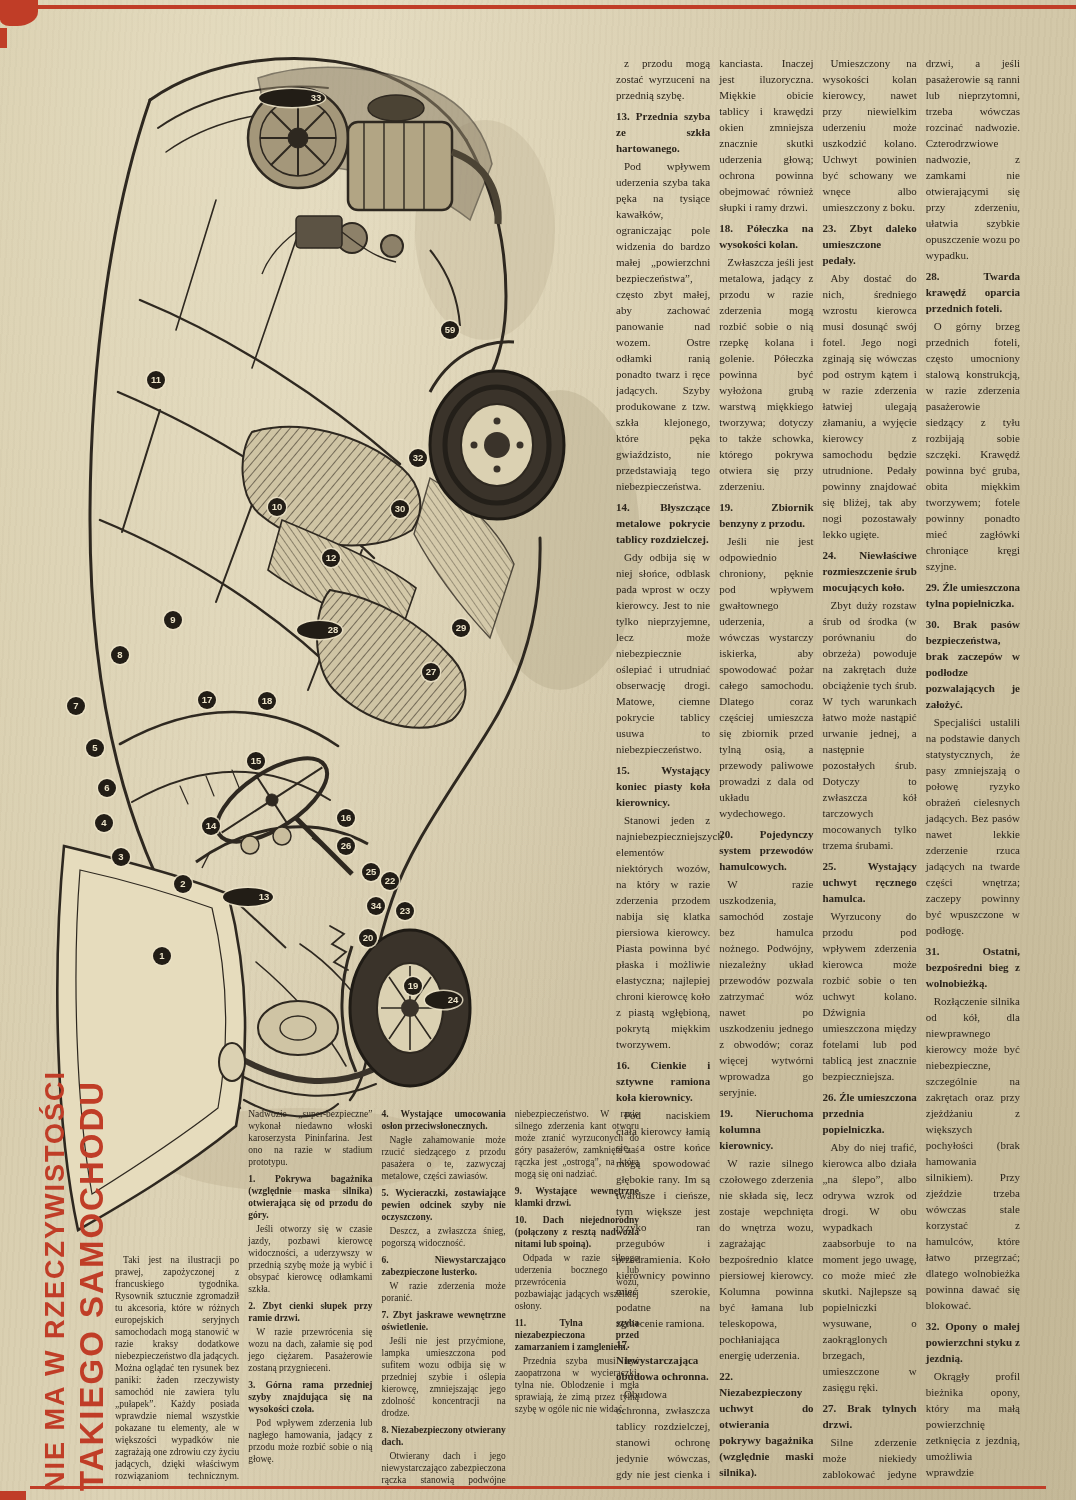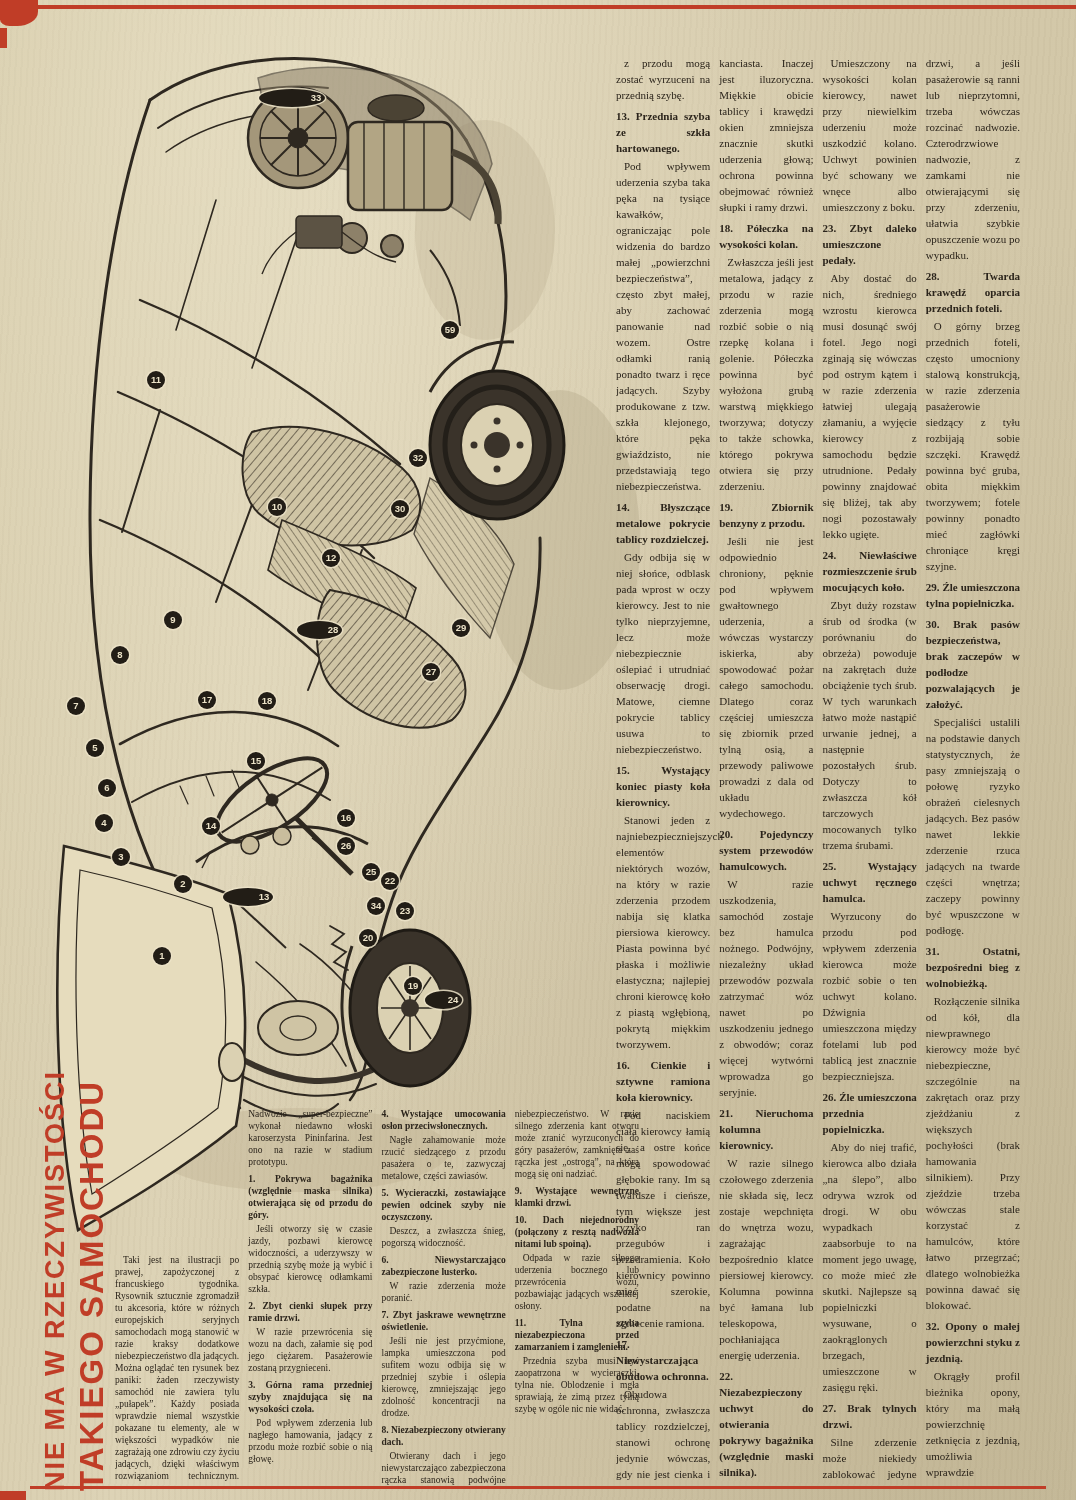--- a/index.html
+++ b/index.html
@@ -252,21 +252,21 @@
       <p class="item-h">16. Cienkie i sztywne ramiona koła kierownicy.</p>
       <p class="item-b">Pod naciskiem ciała kierowcy łamią się, a ostre końce mogą spowodować głębokie rany. Im są twardsze i cieńsze, tym większe jest ryzyko ran przegubów i przedramienia. Koło kierownicy powinno mieć szerokie, podatne na zgniecenie ramiona.</p>
       <p class="item-h">17. Niewystarczająca obudowa ochronna.</p>
       <p class="item-b">Obudowa ochronna, zwłaszcza tablicy rozdzielczej, stanowi ochronę jedynie wówczas, gdy nie jest cienka i kanciasta. Inaczej jest iluzoryczna. Miękkie obicie tablicy i krawędzi okien zmniejsza znacznie skutki uderzenia głową; ochrona powinna obejmować również słupki i ramy drzwi.</p>
       <p class="item-h">18. Półeczka na wysokości kolan.</p>
       <p class="item-b">Zwłaszcza jeśli jest metalowa, jadący z przodu w razie zderzenia mogą rozbić sobie o nią rzepkę kolana i golenie. Półeczka powinna być wyłożona grubą warstwą miękkiego tworzywa; dotyczy to także schowka, którego pokrywa otwiera się przy zderzeniu.</p>
       <p class="item-h">19. Zbiornik benzyny z przodu.</p>
       <p class="item-b">Jeśli nie jest odpowiednio chroniony, pęknie pod wpływem gwałtownego uderzenia, a wówczas wystarczy iskierka, aby spowodować pożar całego samochodu. Dlatego coraz częściej umieszcza się zbiornik przed tylną osią, a przewody paliwowe prowadzi z dala od układu wydechowego.</p>
       <p class="item-h">20. Pojedynczy system przewodów hamulcowych.</p>
       <p class="item-b">W razie uszkodzenia, samochód zostaje bez hamulca nożnego. Podwójny, niezależny układ przewodów pozwala zatrzymać wóz nawet po uszkodzeniu jednego z obwodów; coraz więcej wytwórni wprowadza go seryjnie.</p>
-      <p class="item-h">21. Nieruchoma kolumna kierownicy.</p>
+      <p class="item-h">19. Nieruchoma kolumna kierownicy.</p>
       <p class="item-b">W razie silnego czołowego zderzenia nie składa się, lecz zostaje wepchnięta do wnętrza wozu, zagrażając bezpośrednio klatce piersiowej kierowcy. Kolumna powinna być łamana lub teleskopowa, pochłaniająca energię uderzenia.</p>
       <p class="item-h">22. Niezabezpieczony uchwyt do otwierania pokrywy bagażnika (względnie maski silnika).</p>
       <p class="item-b">Umieszczony na wysokości kolan kierowcy, nawet przy niewielkim uderzeniu może uszkodzić kolano. Uchwyt powinien być schowany we wnęce albo umieszczony z boku.</p>
       <p class="item-h">23. Zbyt daleko umieszczone pedały.</p>
       <p class="item-b">Aby dostać do nich, średniego wzrostu kierowca musi dosunąć swój fotel. Jego nogi zginają się wówczas pod ostrym kątem i w razie zderzenia łatwiej ulegają złamaniu, a wyjęcie kierowcy z samochodu będzie utrudnione. Pedały powinny znajdować się bliżej, tak aby nogi pozostawały lekko ugięte.</p>
       <p class="item-h">24. Niewłaściwe rozmieszczenie śrub mocujących koło.</p>
       <p class="item-b">Zbyt duży rozstaw śrub od środka (w porównaniu do obrzeża) powoduje na zakrętach duże obciążenie tych śrub. W tych warunkach łatwo może nastąpić urwanie jednej, a następnie pozostałych śrub. Dotyczy to zwłaszcza kół tarczowych mocowanych tylko trzema śrubami.</p>
       <p class="item-h">25. Wystający uchwyt ręcznego hamulca.</p>
       <p class="item-b">Wyrzucony do przodu pod wpływem zderzenia kierowca może rozbić sobie o ten uchwyt kolano. Dźwignia umieszczona między fotelami lub pod tablicą jest znacznie bezpieczniejsza.</p>
       <p class="item-h">26. Źle umieszczona przednia popielniczka.</p>

